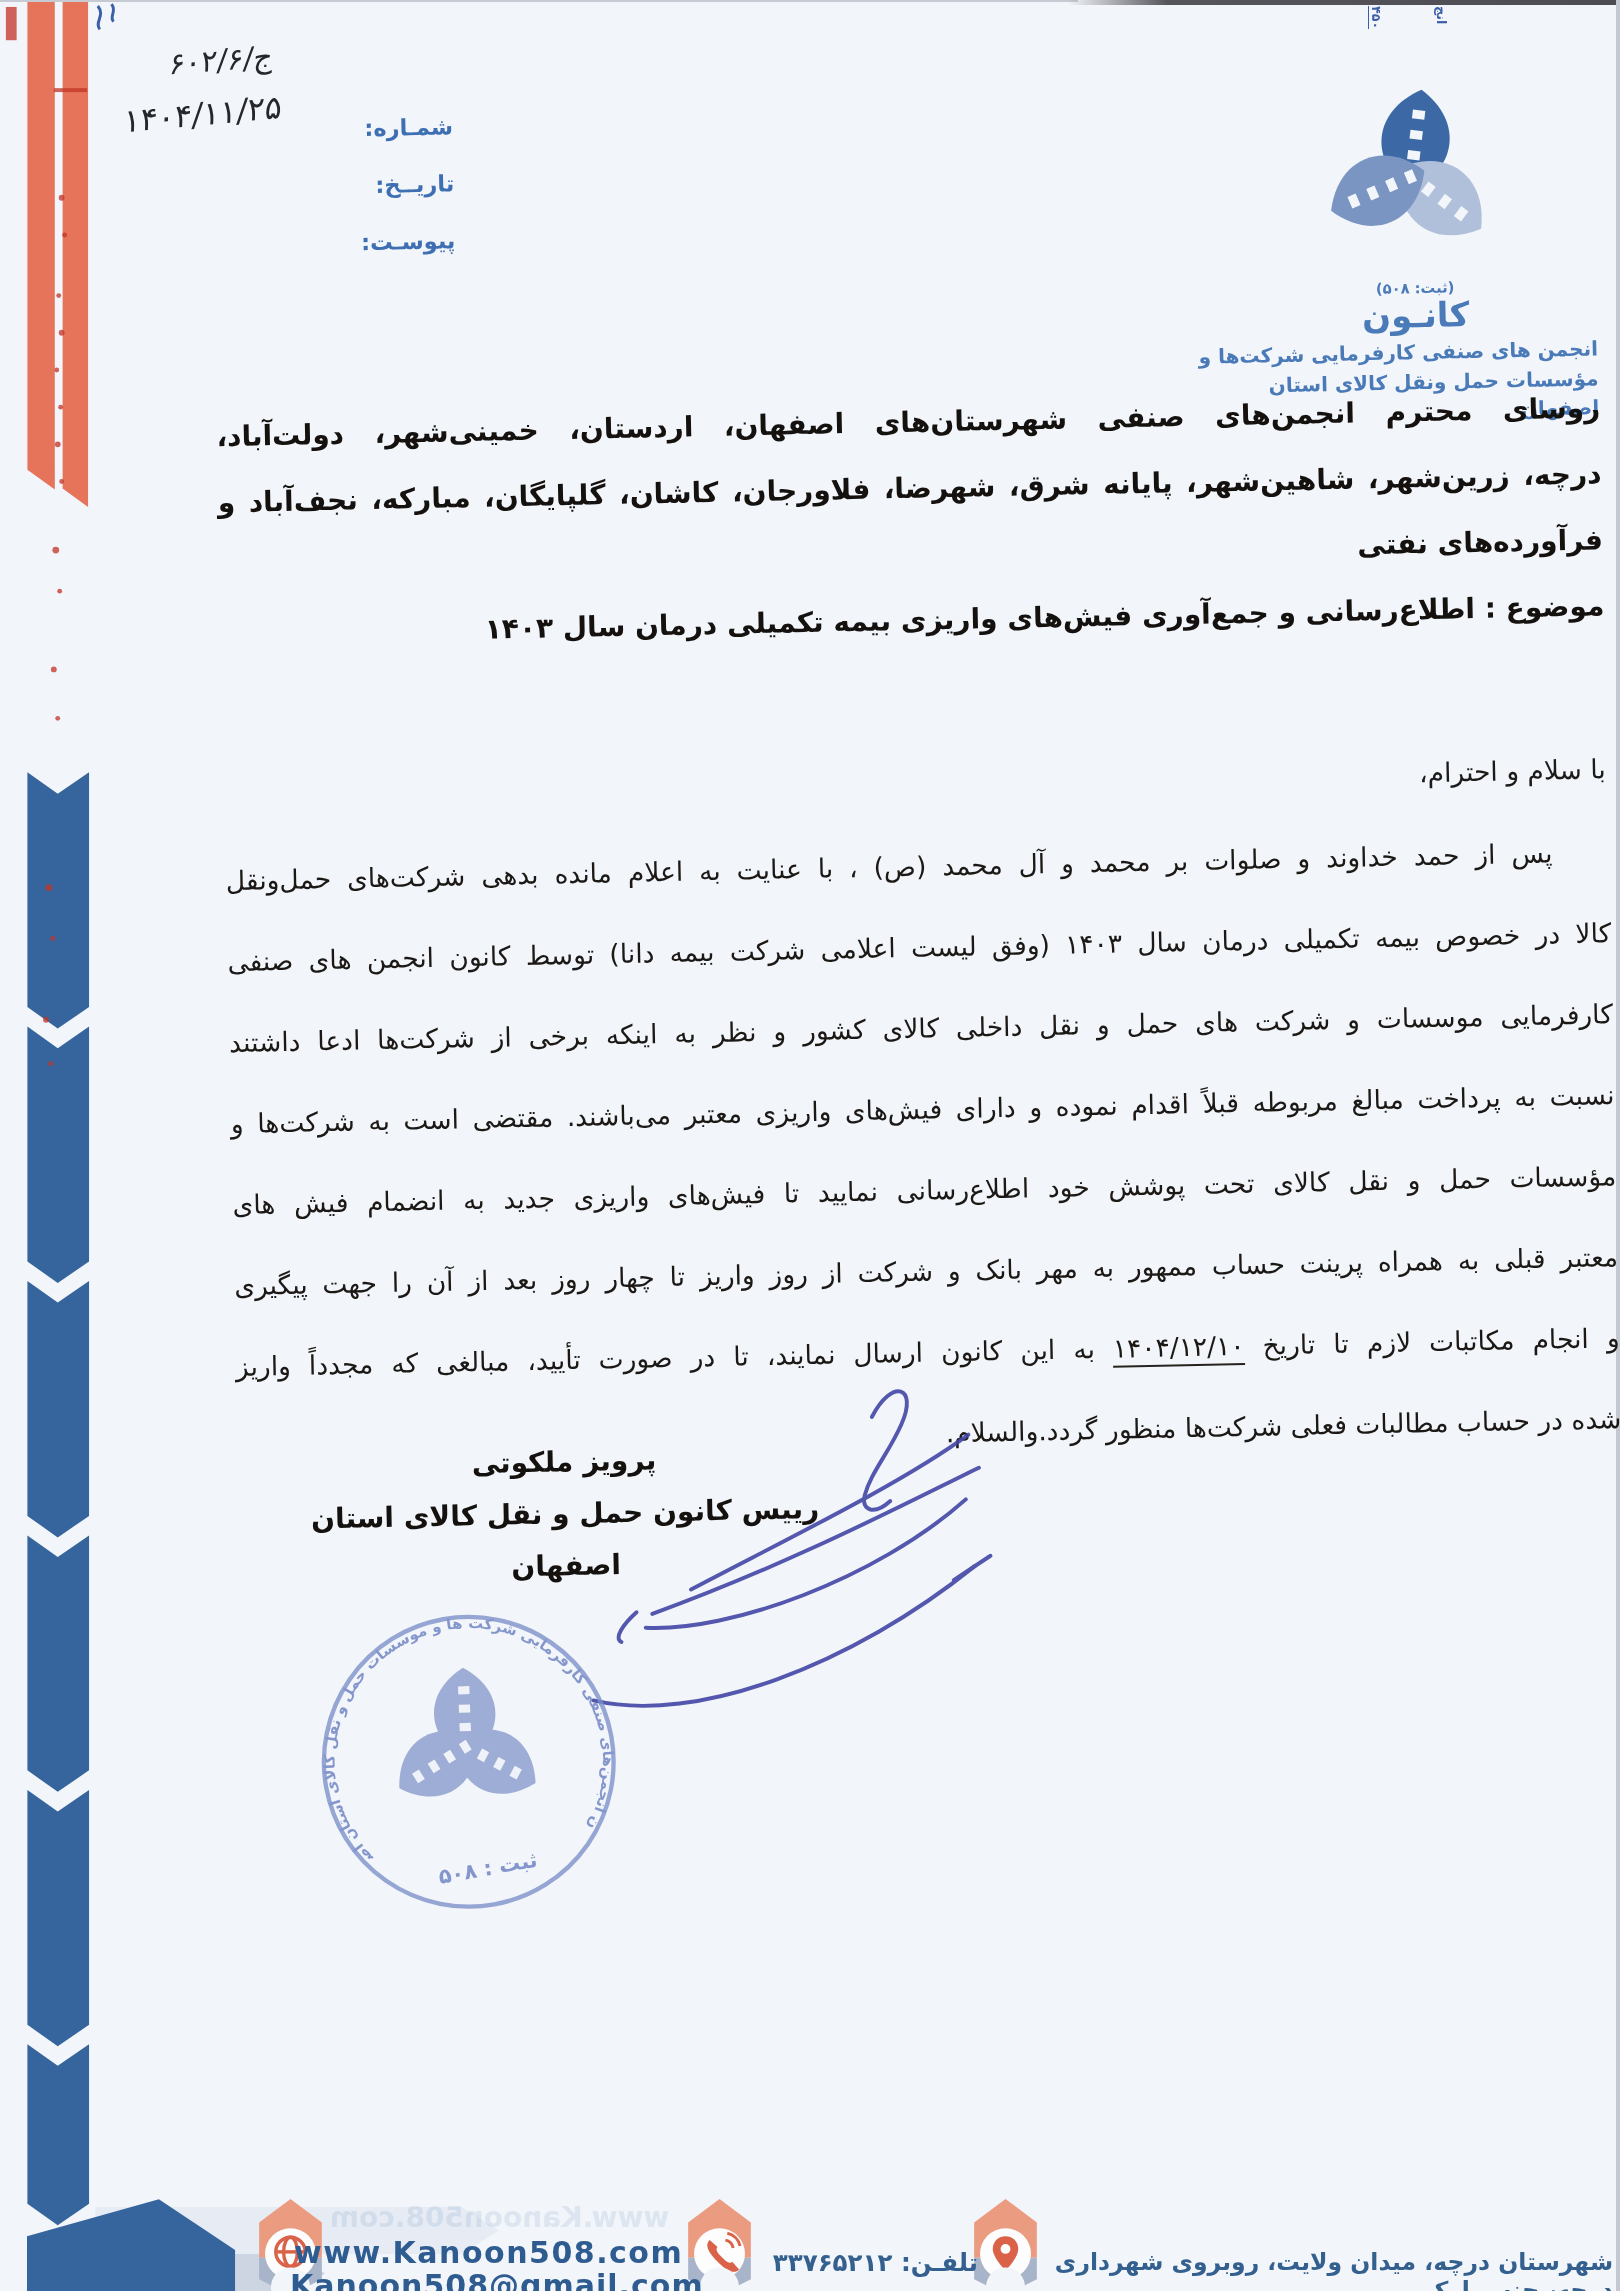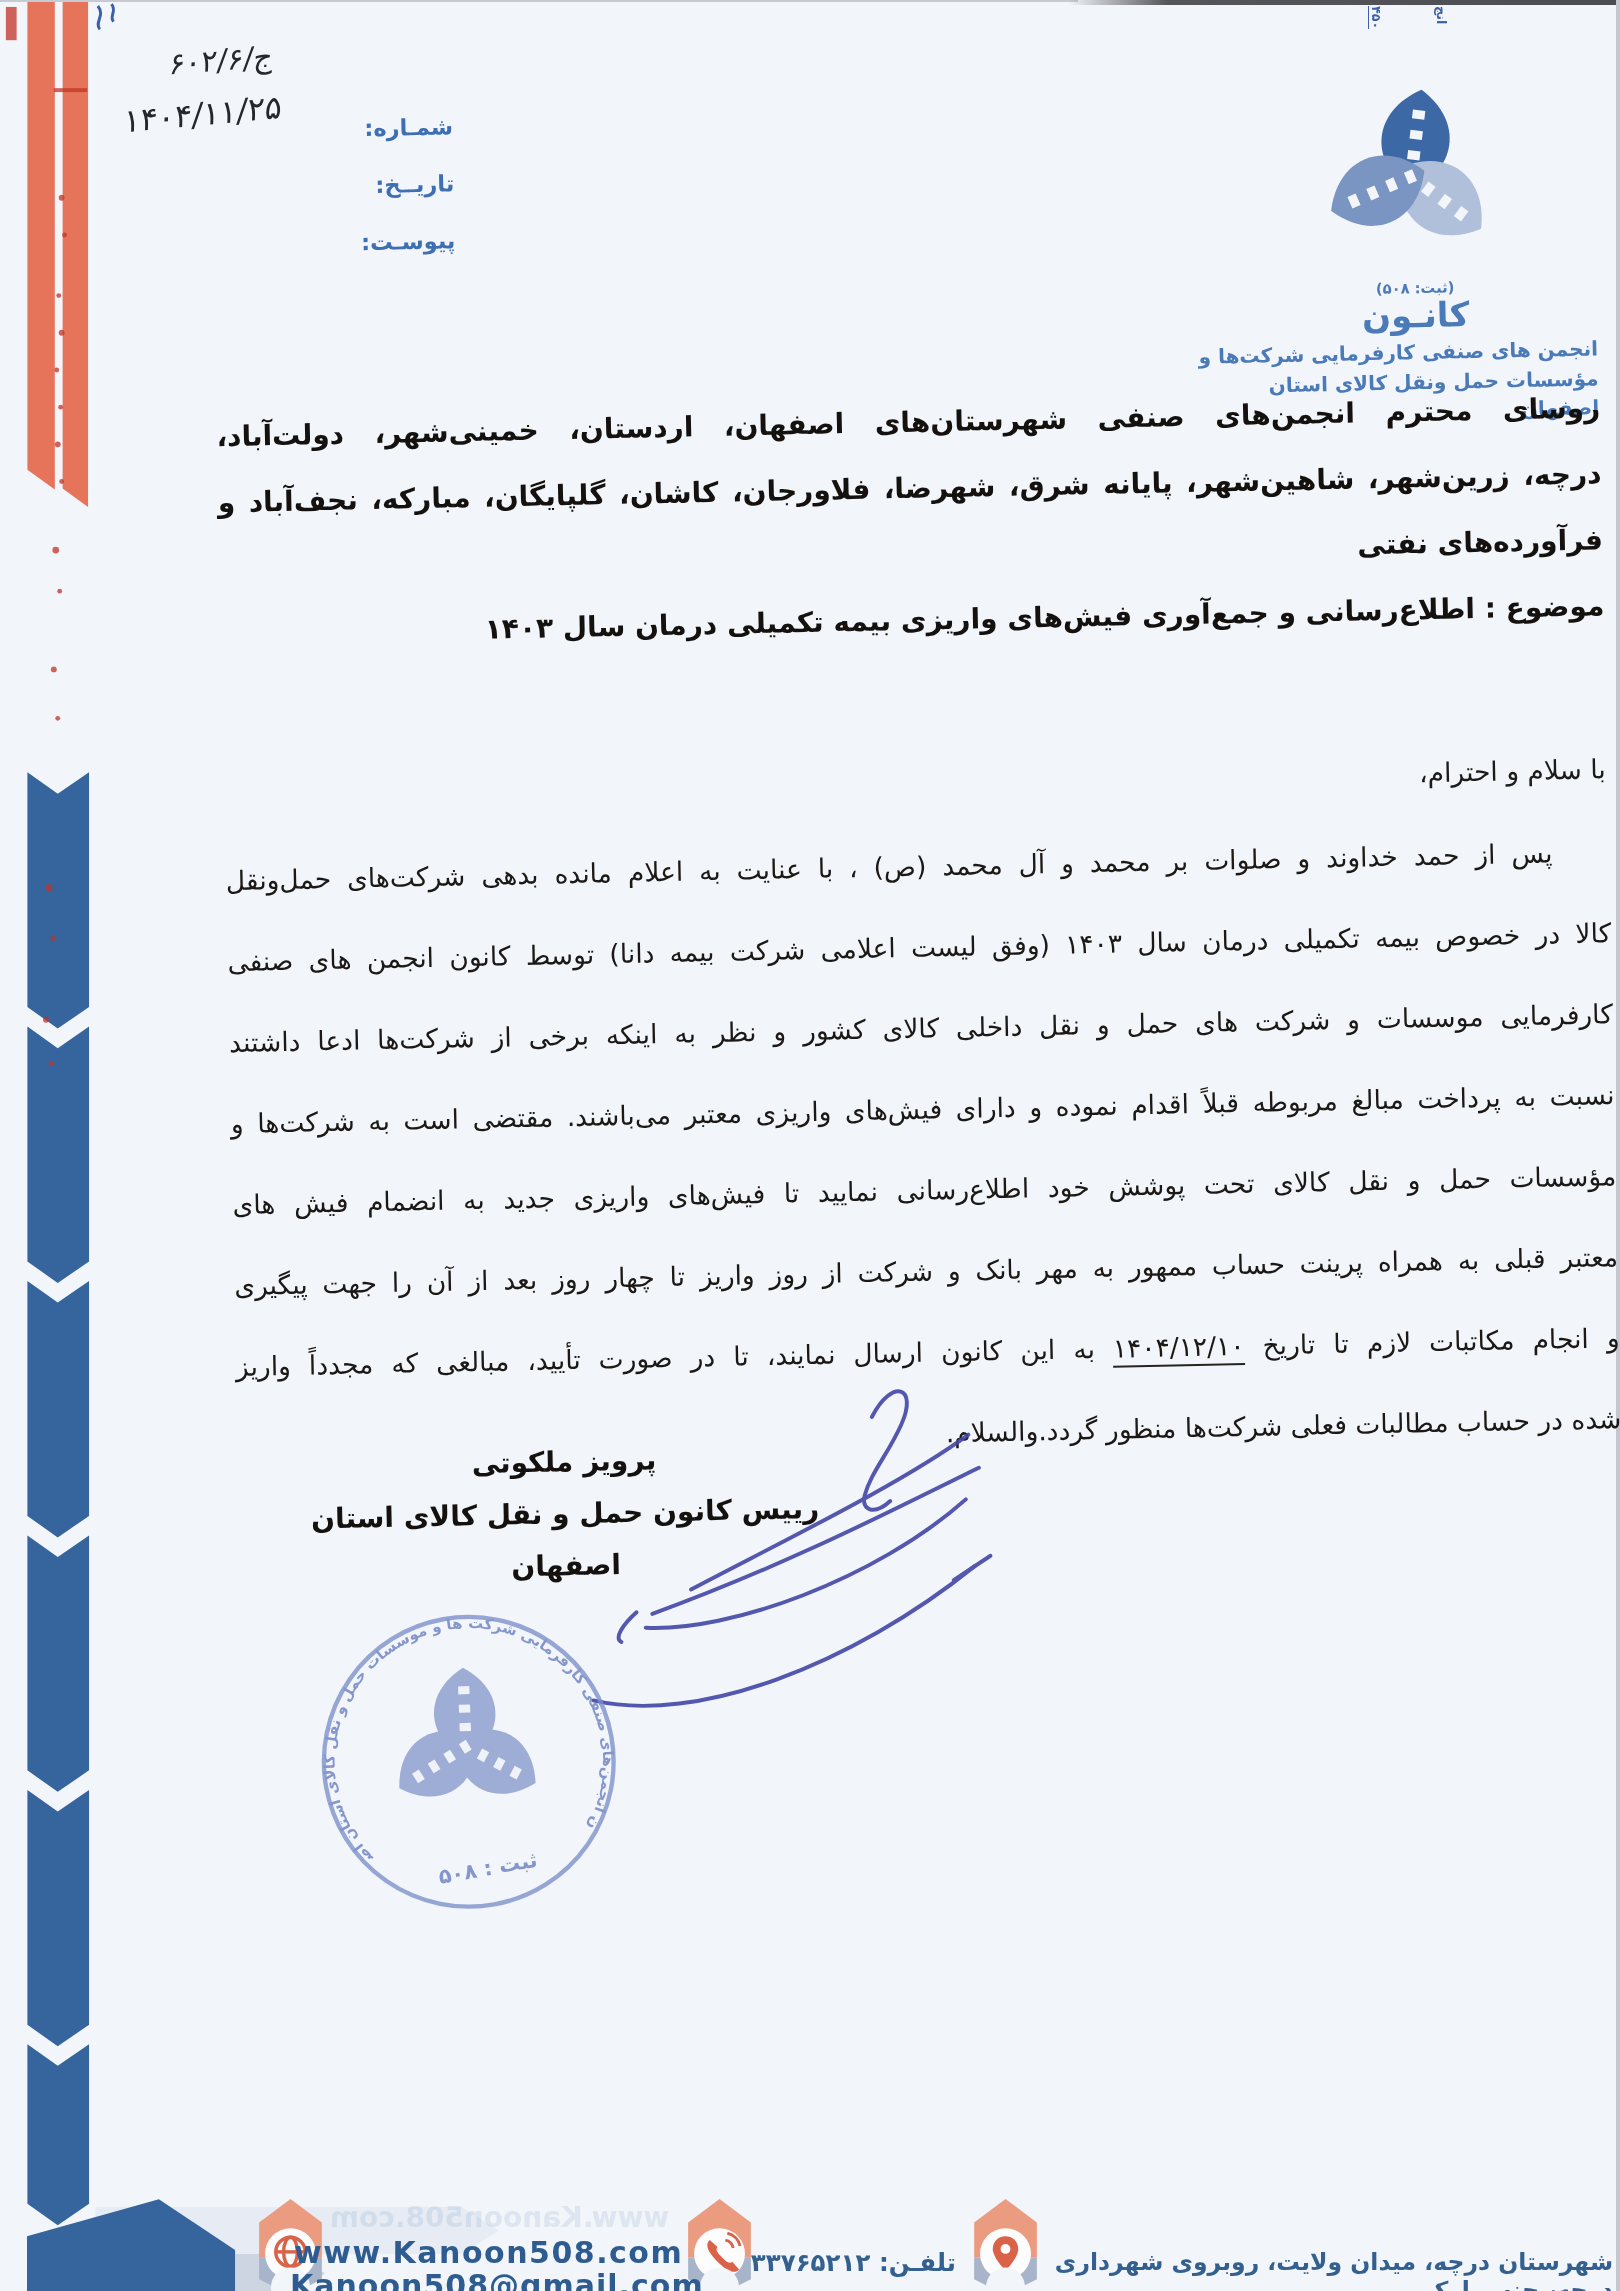--- a/index.html
+++ b/index.html
@@ -38,21 +38,21 @@
   .uline{border-bottom:2px solid #26231f;padding-bottom:2px;}
   .sig-block{left:279px;top:1431px;width:554px;text-align:center;font-size:28px;
              font-weight:bold;line-height:52px;color:#14110f;}
   
   .website{left:294px;top:2235px;width:384px;text-align:center;font-size:30px;
            font-weight:bold;color:#2f5c90;letter-spacing:1.5px;}
   .email{left:290px;top:2268px;width:392px;text-align:center;font-size:30px;
          font-weight:bold;color:#2f5c90;letter-spacing:1px;}
   .ghost{left:323px;top:2201px;width:353px;text-align:center;font-size:28px;font-weight:bold;
          color:#6d94c4;opacity:.16;transform:scaleX(-1);}
-  .phone-line{left:731px;top:2248px;width:225px;font-size:24.5px;font-weight:bold;
+  .phone-line{left:753px;top:2248px;width:225px;font-size:24.5px;font-weight:bold;
               color:#33608f;text-align:right;}
   .address{left:1054px;top:2248px;width:559px;font-size:23.5px;font-weight:bold;
            color:#33608f;text-align:right;}
   .footer-icon{top:2197px;width:67px;height:98px;}
   .icon-globe{left:257px;} .icon-phone{left:686px;} .icon-pin{left:972px;}
   
   .corner-mark{color:#3b5fa8;font-size:12.7px;font-weight:bold;transform-origin:left top;}
   .cm1{left:1449px;top:5.9px;transform:rotate(90deg);}
   .cm2{left:1384px;top:5.9px;transform:rotate(90deg);border-bottom:1px solid #3b5fa8;}
   .stamp-wrap{left:280px;top:1580px;width:349px;height:349px;transform:rotate(-9deg);opacity:.92;}

